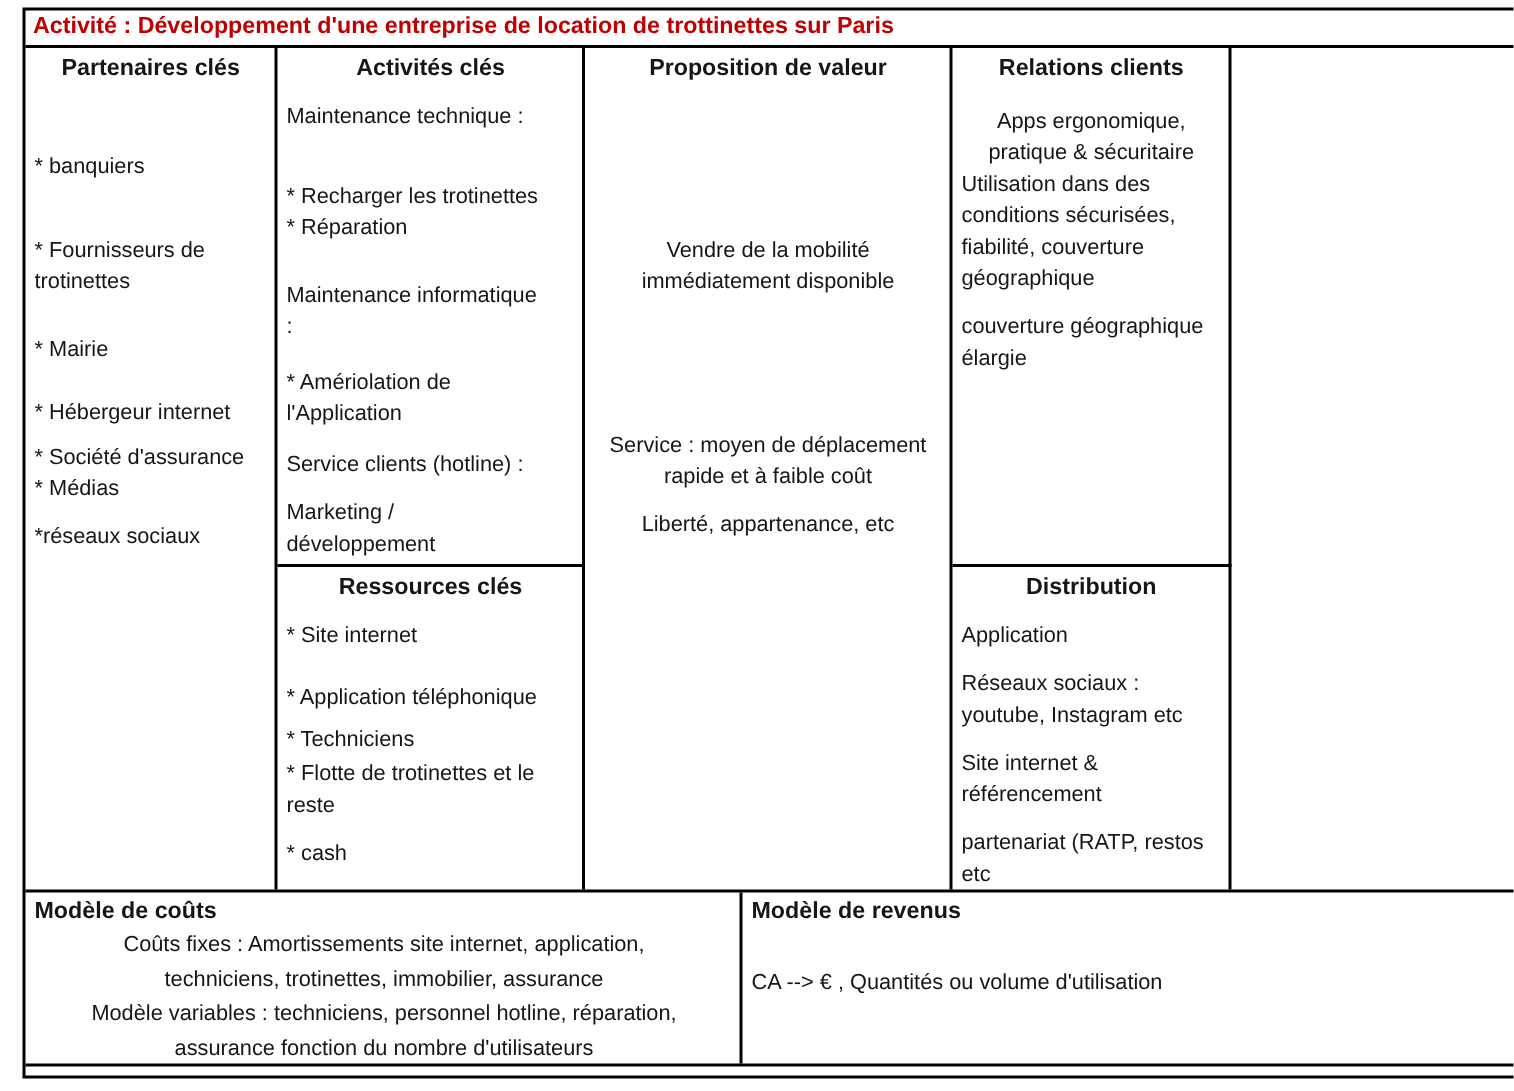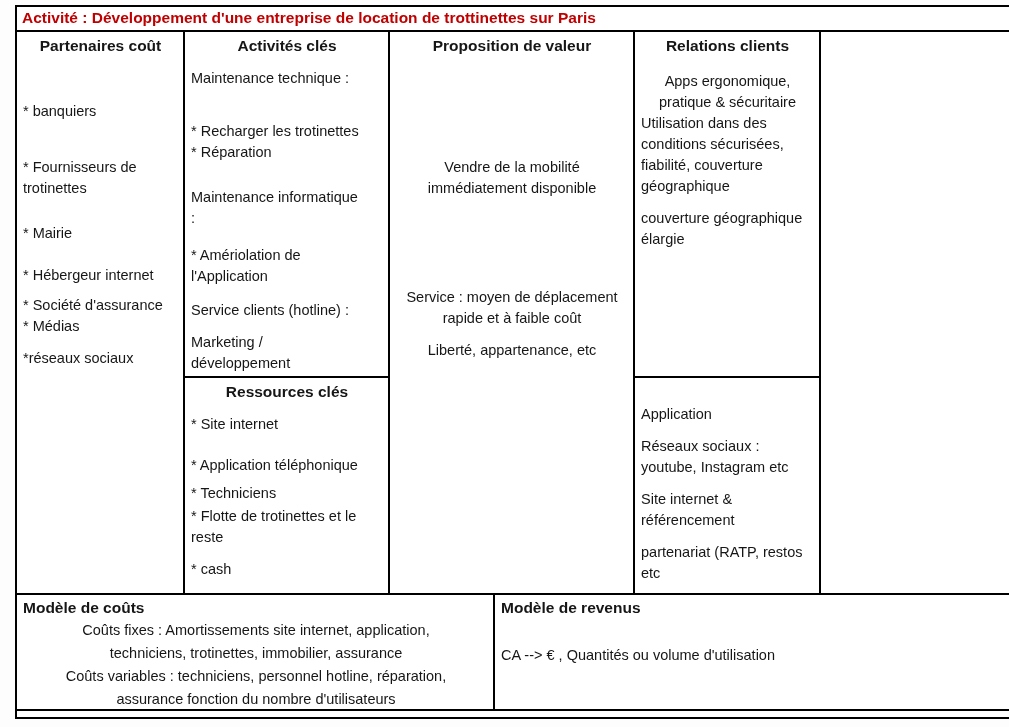--- a/index.html
+++ b/index.html
@@ -87,21 +87,21 @@
 </head>
 <body>
 
 <div class="outer">
 
   <div class="title-row" style="color:#C00000;">Activité : Développement d'une entreprise de location de trottinettes sur Paris</div>
 
   <div class="grid">
 
     <div class="cell c1">
-      <div class="hdr">Partenaires coût</div>
+      <div class="hdr">Partenaires clés</div>
       <div class="it">* banquiers</div>
       <div class="it">* Fournisseurs de
 trotinettes</div>
       <div class="it">* Mairie</div>
       <div class="it">* Hébergeur internet</div>
       <div class="it">* Société d'assurance</div>
       <div class="it">* Médias</div>
       <div class="it">*réseaux sociaux</div>
     </div>
 
@@ -144,38 +144,39 @@
 pratique &amp; sécuritaire</div>
       <div class="it">Utilisation dans des
 conditions sécurisées,
 fiabilité, couverture
 géographique</div>
       <div class="it">couverture géographique
 élargie</div>
     </div>
 
     <div class="cell c4b">
+      <div class="hdr">Distribution</div>
       <div class="it">Application</div>
       <div class="it">Réseaux sociaux :
 youtube, Instagram etc</div>
       <div class="it">Site internet &amp;
 référencement</div>
       <div class="it">partenariat (RATP, restos
 etc</div>
     </div>
 
 
   </div>
 
   <div class="bottom-row">
     <div class="cost-box">
       <div class="box-hdr">Modèle de coûts</div>
       <div class="cost-line">Coûts fixes : Amortissements site internet, application,</div>
       <div class="cost-line">techniciens, trotinettes, immobilier, assurance</div>
-      <div class="cost-line">Coûts variables : techniciens, personnel hotline, réparation,</div>
+      <div class="cost-line">Modèle variables : techniciens, personnel hotline, réparation,</div>
       <div class="cost-line">assurance fonction du nombre d'utilisateurs</div>
     </div>
     <div class="rev-box">
       <div class="box-hdr">Modèle de revenus</div>
       <div class="rev-line">CA --&gt; € , Quantités ou volume d'utilisation</div>
     </div>
   </div>
 
 </div>
 

